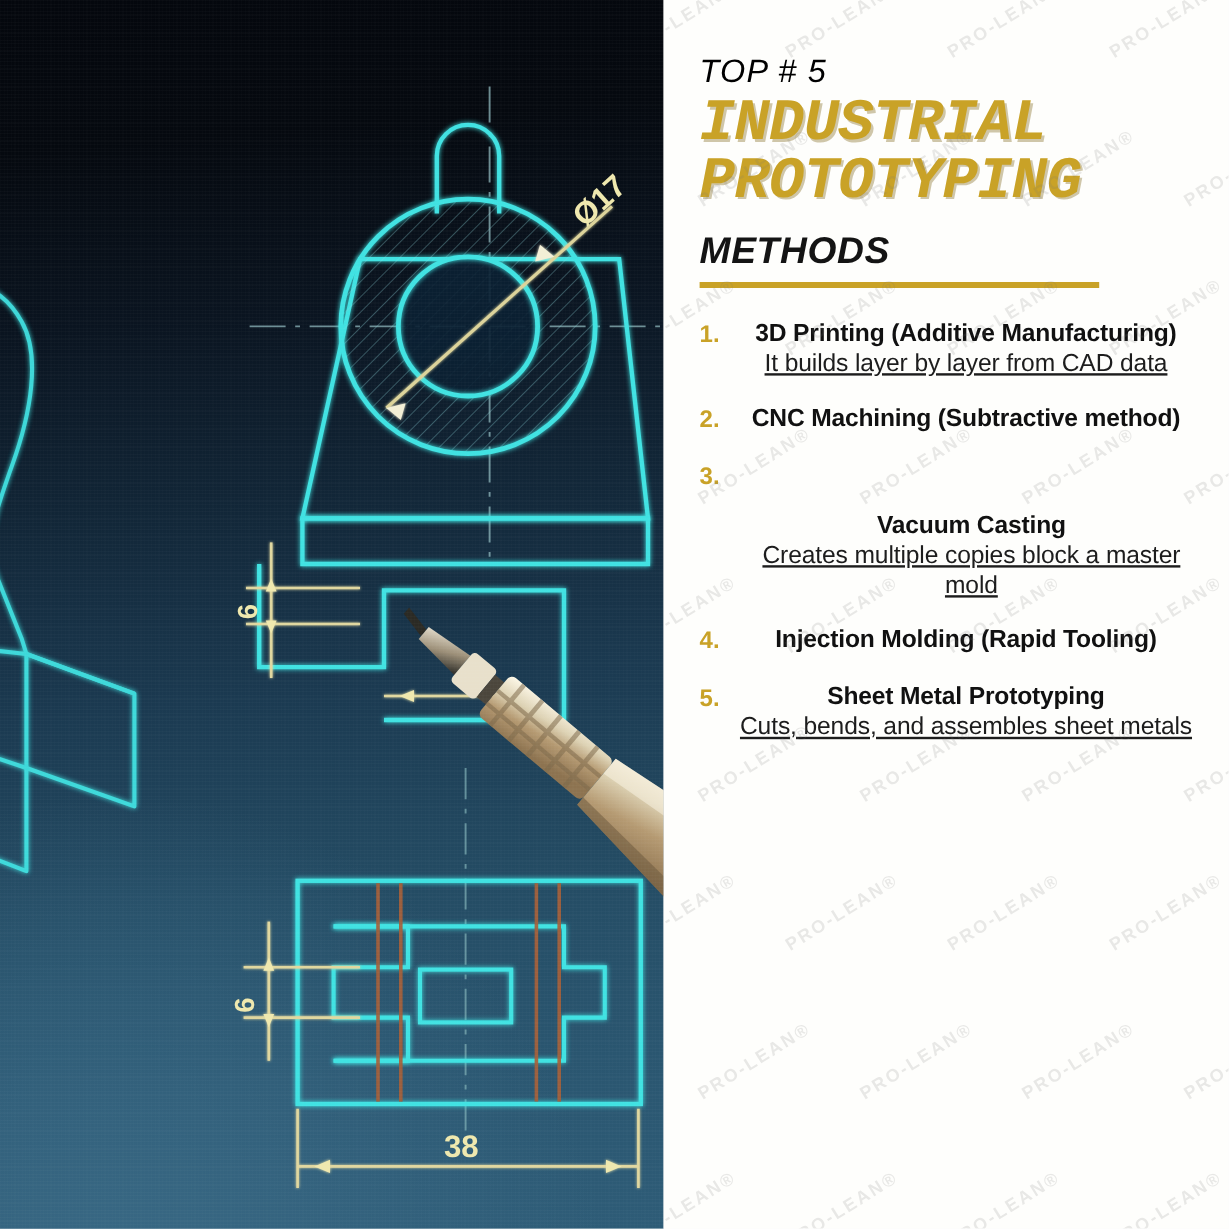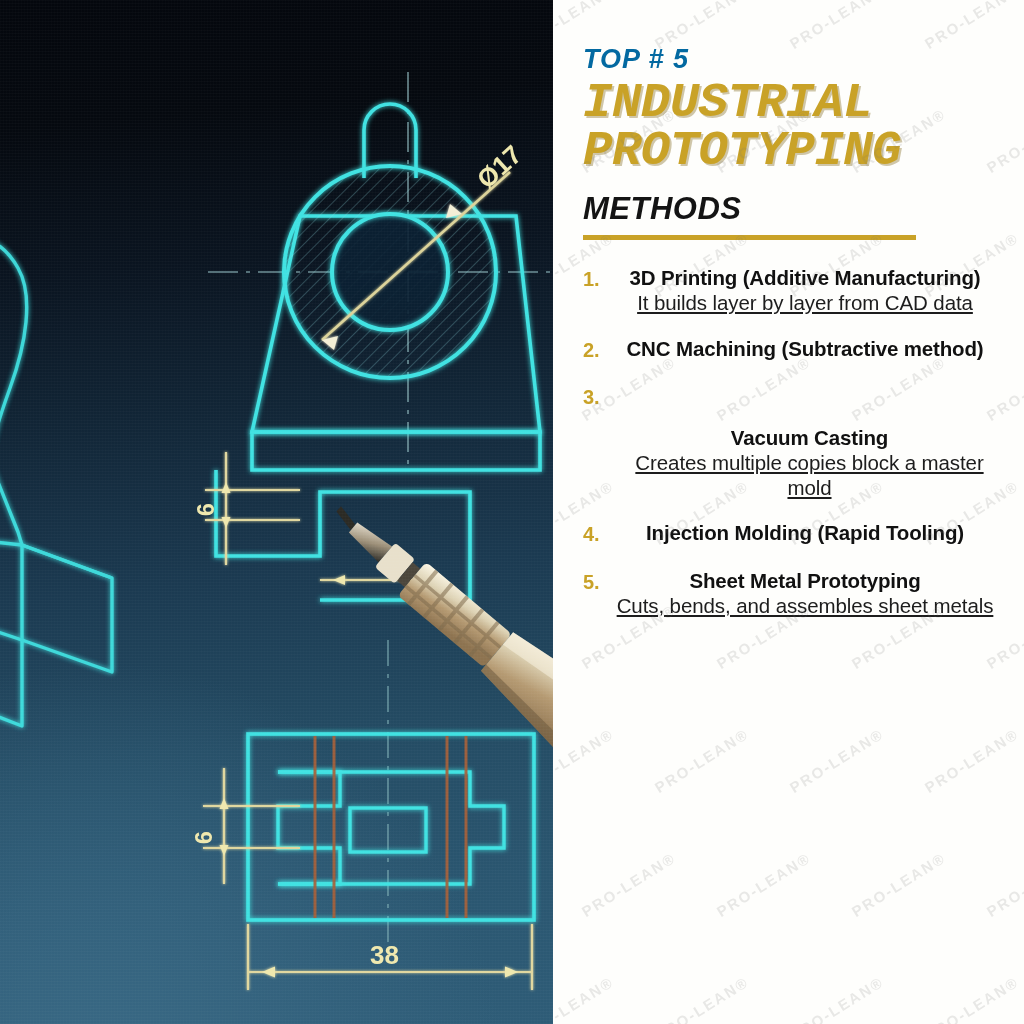--- a/index.html
+++ b/index.html
@@ -39,22 +39,22 @@
 
   
   .text-panel {
     position:relative;
     width:471px; height:1024px;
     background:#fefefc;
     padding:46px 24px 0 30px;
     overflow:hidden;
   }
   .kicker {
-    font-size:27px; font-weight:bold; font-style:italic;
-    letter-spacing:1px; color:#0369a1; line-height:1;
+    font-size:27px; font-weight:normal; font-style:italic;
+    letter-spacing:1px; color:#000000; line-height:1;
     margin-bottom:6px;
   }
   .headline {
     font-size:49px; font-weight:bold; font-style:italic;
     line-height:.98; letter-spacing:-.5px;
     color:#c9a227;
     text-shadow:2px 2px 0 rgba(120,95,15,.35);
     white-space:nowrap;
     font-family:Liberation Mono, monospace;
   }

